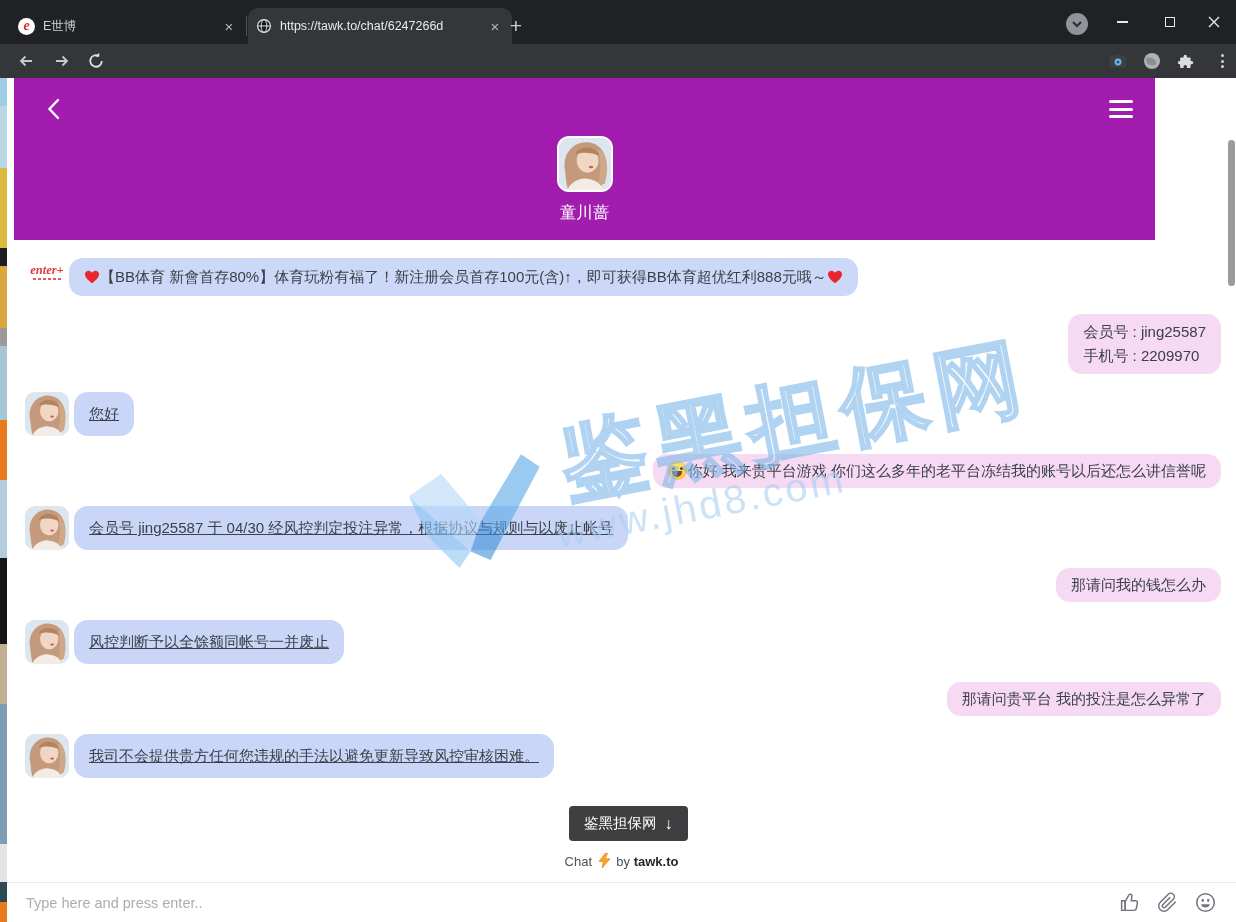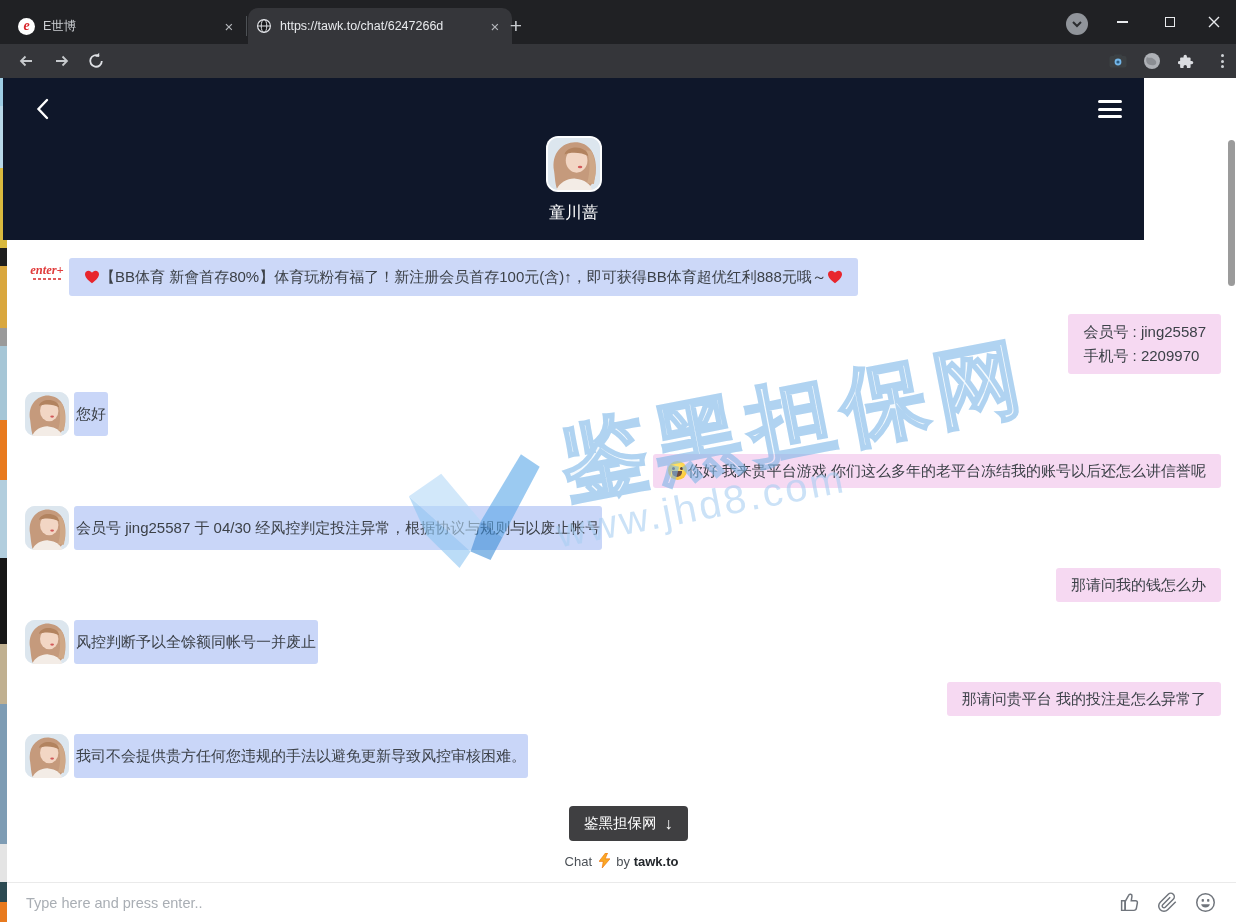--- a/index.html
+++ b/index.html
@@ -37,39 +37,39 @@
 
   
   .sliver { position:absolute; left:0; top:78px; width:7px; height:844px;
     background:linear-gradient(180deg,
       #9ecde4 0,#9ecde4 28px,#b8d8e8 28px,#b8d8e8 90px,#d9b93e 90px,#d9b93e 170px,
       #1e1e1e 170px,#1e1e1e 188px,#d9a73e 188px,#d9a73e 250px,#9a9a9a 250px,#9a9a9a 268px,
       #a6c6d6 268px,#a6c6d6 342px,#e87a1e 342px,#e87a1e 402px,#b2cede 402px,#b2cede 480px,
       #161616 480px,#161616 566px,#c0b090 566px,#c0b090 626px,#7e9cb4 626px,#7e9cb4 766px,
       #e4e4e4 766px,#e4e4e4 804px,#2c4a52 804px,#2c4a52 824px,#e87a1e 824px,#e87a1e 844px); }
 
-  .chat-header { position:absolute; left:3px; top:78px; width:1141px; height:162px; background:#0f172a; }
+  .chat-header { position:absolute; left:14px; top:78px; width:1141px; height:162px; background:#a21caf; }
   .hdr-back { position:absolute; left:26px; top:18px; width:26px; height:26px; display:flex; align-items:center; justify-content:center; }
   .hdr-menu { position:absolute; right:22px; top:22px; width:24px; height:18px; display:flex; flex-direction:column; justify-content:space-between; }
   .hdr-menu i { display:block; width:24px; height:3px; border-radius:1.5px; background:#fff; }
   .hdr-avatar { position:absolute; left:50%; top:58px; transform:translateX(-50%); width:56px; height:56px; border-radius:12px; border:2px solid rgba(255,255,255,.9); overflow:hidden; background:#dfe7ee; }
   .hdr-avatar svg { display:block; width:100%; height:100%; }
   .hdr-name { position:absolute; left:0; top:124px; width:100%; text-align:center; color:#fff; font-size:16.5px; }
 
   .scroll-thumb { position:absolute; right:1px; top:140px; width:7px; height:146px; border-radius:4px; background:#9b9b9b; z-index:9; }
 
   
   .messages { position:absolute; left:7px; top:240px; width:1229px; }
   .msg-row { display:flex; margin-top:18px; align-items:flex-start; }
   .msg-row.left { padding-left:18px; }
   .msg-row.right { justify-content:flex-end; padding-right:15px; }
   .avatar-sm { width:44px; height:44px; border-radius:10px; overflow:hidden; flex:none; margin-right:5px; background:#dfe7ee; }
   .avatar-sm svg { display:block; width:100%; height:100%; }
-  .bubble { border-radius:3px; font-size:15px; color:#3c4148; line-height:22px; max-width:860px; }
-  .bubble.left-b { background:#c9d6f8; padding:11px 2px; }
+  .bubble { border-radius:14px; font-size:15px; color:#3c4148; line-height:22px; max-width:860px; }
+  .bubble.left-b { background:#c9d6f8; padding:11px 15px;text-decoration:underline; }
   .bubble.right-b { background:#f6d9f2; padding:6px 15px; }
   .bubble.promo-b { background:#ccd8f8; padding:8px 15px; }
   .bubble .ln { display:block; line-height:24px; }
   .esball { width:44px; flex:none; margin-top:6px; text-align:center; }
   .esball-word { color:#e03a3a; font-family:"Liberation Serif",serif; font-style:italic; font-weight:bold; font-size:12.5px; line-height:12px; }
   .esball-sub { width:28px; height:2px; margin:2px auto 0; background:repeating-linear-gradient(90deg,#e05a5a 0 3px,transparent 3px 5px); }
   .heart svg { vertical-align:-2px; }
   .emoji { display:inline-block; width:19px; height:19px; border-radius:50%;
     background:radial-gradient(circle at 50% 38%, #ffe266 20%, #fbc02d 85%); position:relative; vertical-align:-4px; margin-right:1px; }
   .emoji::before { content:""; position:absolute; top:5.5px; left:4px; width:3.2px; height:3.2px; border-radius:50%; background:#5d4037; box-shadow:8px 0 0 #5d4037; }

